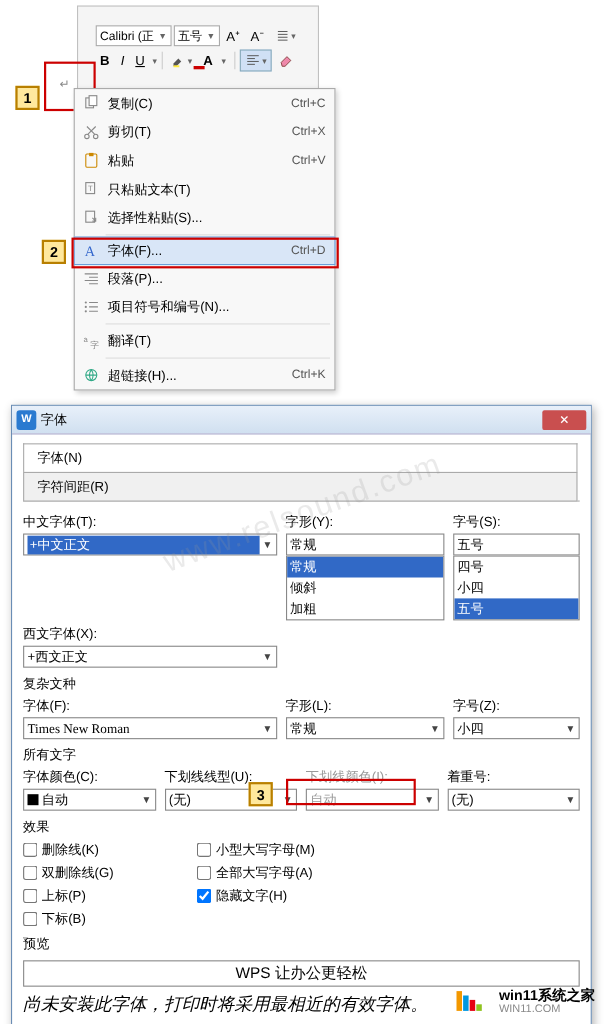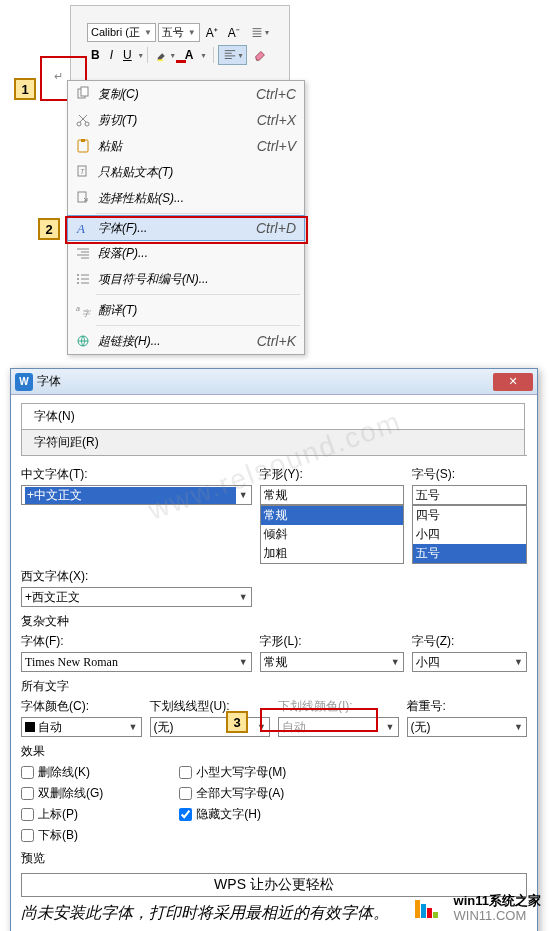--- a/index.html
+++ b/index.html
@@ -14,27 +14,27 @@
     .tb-sep { width: 1px; height: 16px; background: #ccc; margin: 0 2px; }
     .dd-arrow { font-size: 8px; color: #666; margin-left: 1px; }
     
     
     .callout { position: absolute; background: #ffe89d; border: 2px solid #b87f00; width: 22px; height: 22px; display: flex; align-items: center; justify-content: center; font-weight: bold; font-size: 13px; }
     
     
     .red-box { position: absolute; border: 2px solid #c00; pointer-events: none; }
     
     
-    .ctx-menu { position: absolute; left: 67px; top: 80px; width: 238px; background: #f8f8f8; border: 1px solid #aaa; box-shadow: 2px 2px 5px rgba(0,0,0,0.2); font-style: italic; }
+    .ctx-menu { position: absolute; left: 67px; top: 80px; width: 238px; background: #f8f8f8; border: 1px solid #aaa; box-shadow: 2px 2px 5px rgba(0,0,0,0.2); }
     .ctx-item { display: flex; align-items: center; height: 26px; padding: 0 8px 0 4px; }
     .ctx-item.highlight { background: #d9e6f7; border: 1px solid #6a9fd8; margin: -1px; position: relative; }
     .ctx-icon { width: 22px; display: flex; justify-content: center; }
     .ctx-icon svg { width: 16px; height: 16px; }
     .ctx-label { flex: 1; padding-left: 4px; }
-    .ctx-shortcut { color: #555; font-size: 14px; }
+    .ctx-shortcut { color: #555; font-size: 11px; }
     .ctx-sep { height: 1px; background: #ddd; margin: 2px 4px 2px 28px; }
     
     
     .dlg { position: absolute; left: 10px; top: 368px; width: 528px; border: 1px solid #6a8db5; background: #fff; box-shadow: 2px 2px 8px rgba(0,0,0,0.3); }
     .dlg-title { background: linear-gradient(#e8f0fa, #d0e0f0); height: 26px; display: flex; align-items: center; padding: 0 4px; border-bottom: 1px solid #aac; }
     .dlg-title-icon { width: 18px; height: 18px; background: #2a7ad0; border-radius: 3px; display:flex; align-items:center; justify-content:center; color:#fff; font-size:10px; font-weight:bold; margin-right:4px; }
     .dlg-title-text { flex: 1; font-size: 12px; }
     .dlg-close { background: #c94f4f; color: #fff; width: 40px; height: 18px; display: flex; align-items: center; justify-content: center; border-radius: 2px; font-size: 11px; cursor:pointer; }
     .dlg-body { padding: 8px 10px; }
     
@@ -69,21 +69,21 @@
     
     .disabled { color: #999; }
     
     
     .watermark { position: absolute; left: 50%; top: 50%; transform: translate(-50%,-50%) rotate(-20deg); font-size: 28px; color: rgba(150,150,150,0.2); pointer-events: none; letter-spacing: 2px; }
     .logo { position: absolute; right: 8px; bottom: 8px; display: flex; align-items: center; gap: 16px; font-size: 12px; }
     .logo-bars { display: flex; gap: 1px; align-items: flex-end; }
     .logo-bars span { width: 5px; }
     .b1{height:18px;background:#f39800;} .b2{height:14px;background:#0097e0;} .b3{height:10px;background:#e60012;} .b4{height:6px;background:#8fc31f;}
     .logo-text { line-height:1.1; }
-    .logo-text .t1{font-weight:bold;font-size:13px;} .logo-text .t2{font-size:13px;color:#888;}
+    .logo-text .t1{font-weight:bold;font-size:13px;} .logo-text .t2{font-size:10px;color:#888;}
   </style>
 </head>
 <body>
 
 <div class="toolbar">
   <div class="toolbar-row">
     <div class="font-select">
         <span>Calibri (正</span>
         <span class="dd-arrow">▼</span>
       </div>

